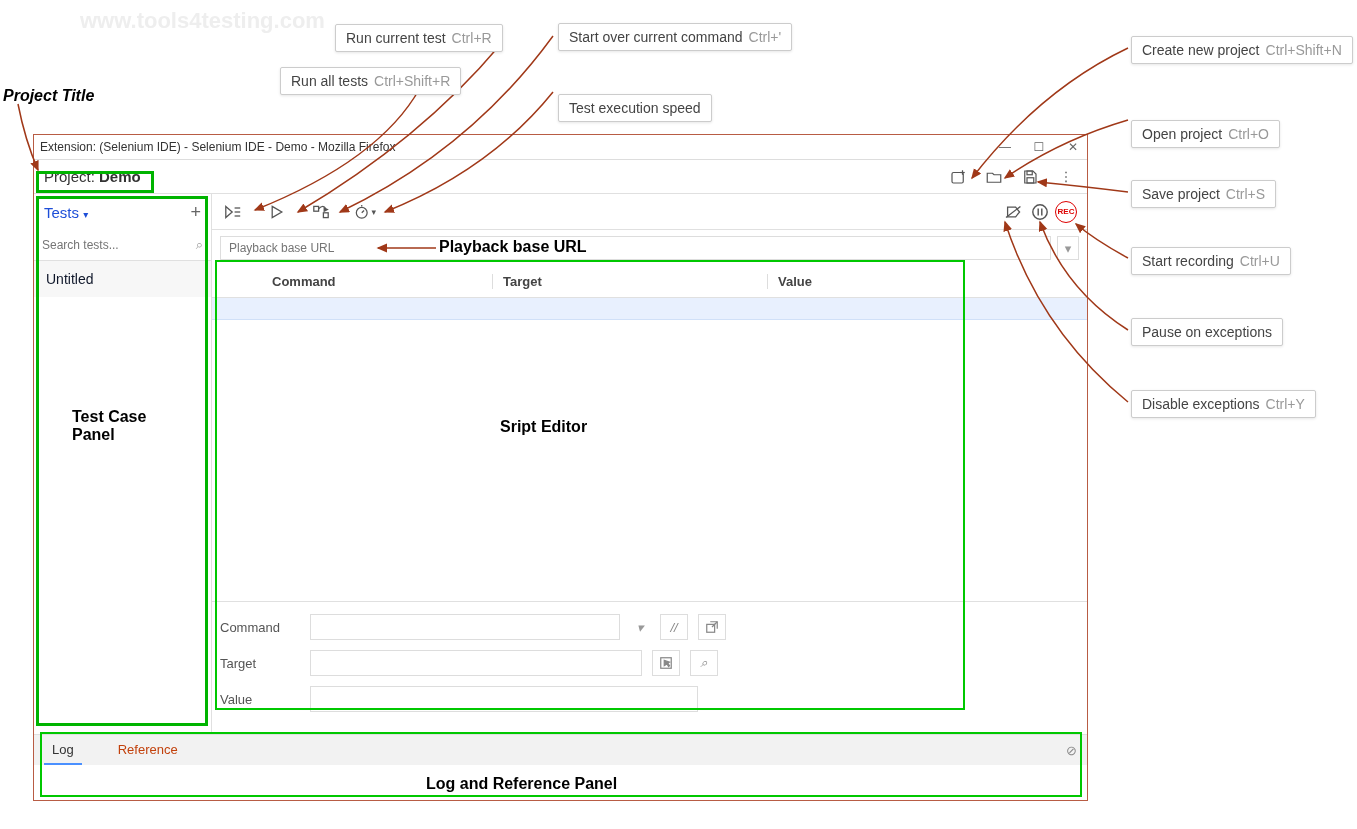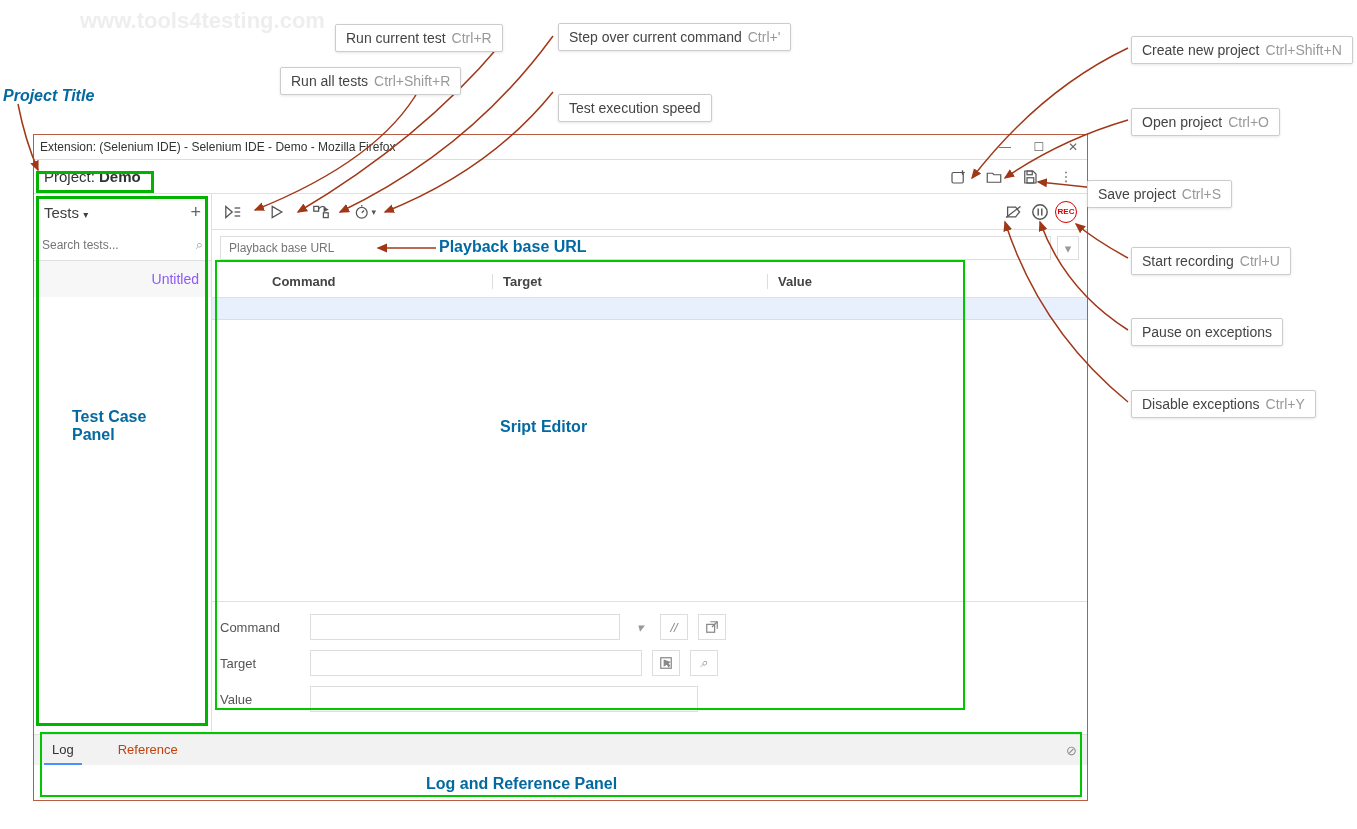--- a/index.html
+++ b/index.html
@@ -1,42 +1,42 @@
 <!DOCTYPE html>
 <html><head>
 <meta charset="utf-8">
 <style>
 * { box-sizing: border-box; margin: 0; padding: 0; }
 body { font-family: Arial, sans-serif; font-size: 13px; color: #333; background: #fff; position: relative; width: 1357px; height: 829px; }
 .watermark { position: absolute; color: #eee; font-size: 22px; font-weight: bold; pointer-events: none; z-index: 0; }
 .callout { position: absolute; border: 1px solid #ccc; background: #fff; padding: 5px 10px; font-size: 14px; color: #444; border-radius: 2px; box-shadow: 0 1px 3px rgba(0,0,0,0.1); z-index: 10; }
 .callout .shortcut { color: #999; margin-left: 6px; }
-.green-label { position: absolute; color: #0369a1; font-weight: bold; font-size: 16px; z-index: 10; }
+.green-label { position: absolute; color: #000000; font-weight: bold; font-size: 16px; z-index: 10; }
 .green-box { position: absolute; border: 3px solid #00b400; z-index: 5; pointer-events: none; }
 .thin-green-box { position: absolute; border: 2px solid #00c800; z-index: 5; pointer-events: none; }
 
 .app-window { position: absolute; left: 33px; top: 134px; width: 1055px; height: 667px; border: 1px solid #b85c44; background: #fff; }
 .titlebar { height: 25px; border-bottom: 1px solid #ddd; display: flex; align-items: center; justify-content: space-between; padding: 0 6px; font-size: 12px; }
 .win-controls { display: flex; gap: 18px; color: #666; align-items: center; }
 .win-btn { width: 16px; height: 16px; display: flex; align-items: center; justify-content: center; cursor: pointer; }
 
 .proj-row { height: 34px; display: flex; align-items: center; justify-content: space-between; padding: 0 10px; border-bottom: 1px solid #e0e0e0; }
 .proj-name { font-size: 15px; }
 .proj-icons { display: flex; gap: 14px; align-items: center; }
 .proj-icons .ico { width: 22px; height: 22px; display: flex; align-items: center; justify-content: center; cursor: pointer; color: #555; }
 
 .main-body { display: flex; height: 540px; }
 .sidebar { width: 178px; border-right: 1px solid #e0e0e0; display: flex; flex-direction: column; }
 .tests-hdr { display: flex; align-items: center; justify-content: space-between; padding: 8px 10px; height: 36px; }
-.tests-hdr .title { font-size: 15px; color: #404040; }
+.tests-hdr .title { font-size: 15px; color: #1d4ed8; }
 .tests-hdr .plus { font-size: 18px; color: #666; cursor: pointer; }
 .search-row { padding: 4px 8px; border-bottom: 1px solid #e0e0e0; }
 .search-row input { width: 100%; border: none; font-size: 12px; color: #c2410c; outline: none; padding: 4px 0; }
 .search-wrap { display: flex; align-items: center; gap: 6px; }
-.test-item { padding: 10px 12px; font-size: 14px; color: #8b5cf6; background: #f7f7f7; cursor: pointer; text-align: right; }
+.test-item { padding: 10px 12px; font-size: 14px; color: #0f172a; background: #f7f7f7; cursor: pointer; }
 
 .editor { flex: 1; display: flex; flex-direction: column; }
 .toolbar { height: 36px; border-bottom: 1px solid #e0e0e0; display: flex; align-items: center; justify-content: space-between; padding: 0 10px; }
 .toolbar-left { display: flex; gap: 22px; align-items: center; }
 .toolbar-right { display: flex; gap: 4px; }
 .tb-ico { width: 22px; height: 22px; display: flex; align-items: center; justify-content: center; cursor: pointer; color: #555; }
 .rec { color: #d00; border: 1.5px solid #d00; border-radius: 50%; width: 22px; height: 22px; font-size: 8px; font-weight: bold; }
 
 .url-row { padding: 6px 8px; display: flex; gap: 6px; }
 .url-row input { flex: 1; border: 1px solid #ddd; padding: 4px 8px; font-size: 12px; color: #999; }
@@ -69,25 +69,25 @@
 </head>
 <body>
 
 <div class="watermark" style="left:80px;top:8px">www.tools4testing.com</div>
 <div class="watermark" style="left:555px;top:172px">www.tools4testing.com</div>
 <div class="watermark" style="left:150px;top:360px">www.tools4testing.com</div>
 <div class="watermark" style="left:760px;top:710px">www.tools4testing.com</div>
 
 <div class="callout" style="left:335px;top:24px"><span>Run current test</span><span class="shortcut">Ctrl+R</span></div>
 <div class="callout" style="left:280px;top:67px"><span>Run all tests</span><span class="shortcut">Ctrl+Shift+R</span></div>
-<div class="callout" style="left:558px;top:23px"><span>Step over current command</span><span class="shortcut">Ctrl+'</span></div>
+<div class="callout" style="left:558px;top:23px"><span>Start over current command</span><span class="shortcut">Ctrl+'</span></div>
 <div class="callout" style="left:558px;top:94px"><span>Test execution speed</span></div>
 <div class="callout" style="left:1131px;top:36px"><span>Create new project</span><span class="shortcut">Ctrl+Shift+N</span></div>
-<div class="callout" style="left:1131px;top:108px"><span>Open project</span><span class="shortcut">Ctrl+O</span></div>
-<div class="callout" style="left:1087px;top:180px"><span>Save project</span><span class="shortcut">Ctrl+S</span></div>
+<div class="callout" style="left:1131px;top:120px"><span>Open project</span><span class="shortcut">Ctrl+O</span></div>
+<div class="callout" style="left:1131px;top:180px"><span>Save project</span><span class="shortcut">Ctrl+S</span></div>
 <div class="callout" style="left:1131px;top:247px"><span>Start recording</span><span class="shortcut">Ctrl+U</span></div>
 <div class="callout" style="left:1131px;top:318px"><span>Pause on exceptions</span></div>
 <div class="callout" style="left:1131px;top:390px"><span>Disable exceptions</span><span class="shortcut">Ctrl+Y</span></div>
 
 <div class="green-label" style="left:3px;top:87px;font-style:italic">Project Title</div>
 <div class="green-label" style="left:439px;top:238px">Playback base URL</div>
 <div class="green-label" style="left:72px;top:408px;text-align:left;white-space:pre-line">Test Case
 Panel</div>
 <div class="green-label" style="left:500px;top:418px">Sript Editor</div>
 <div class="green-label" style="left:426px;top:775px">Log and Reference Panel</div>

